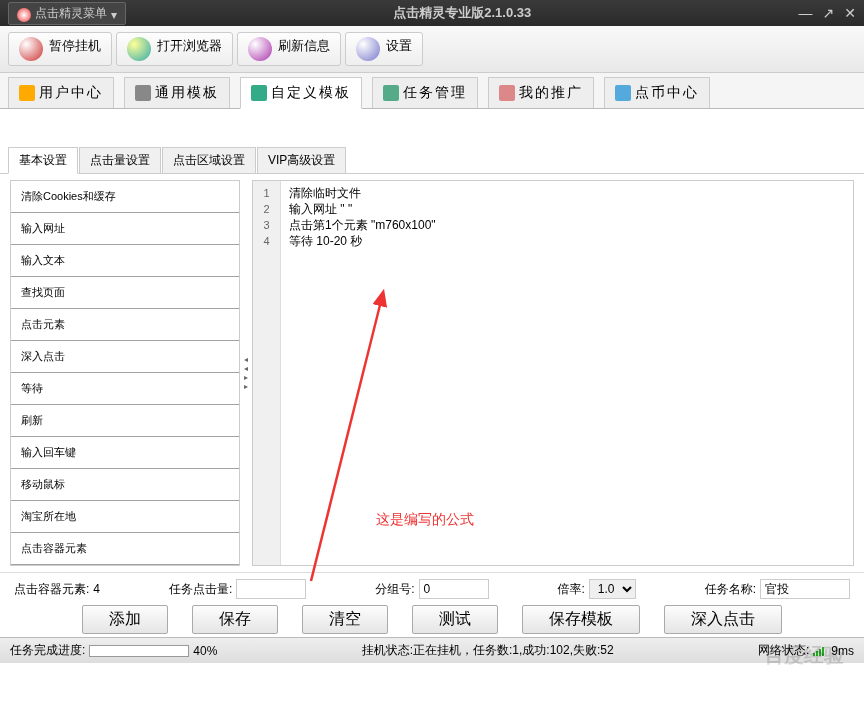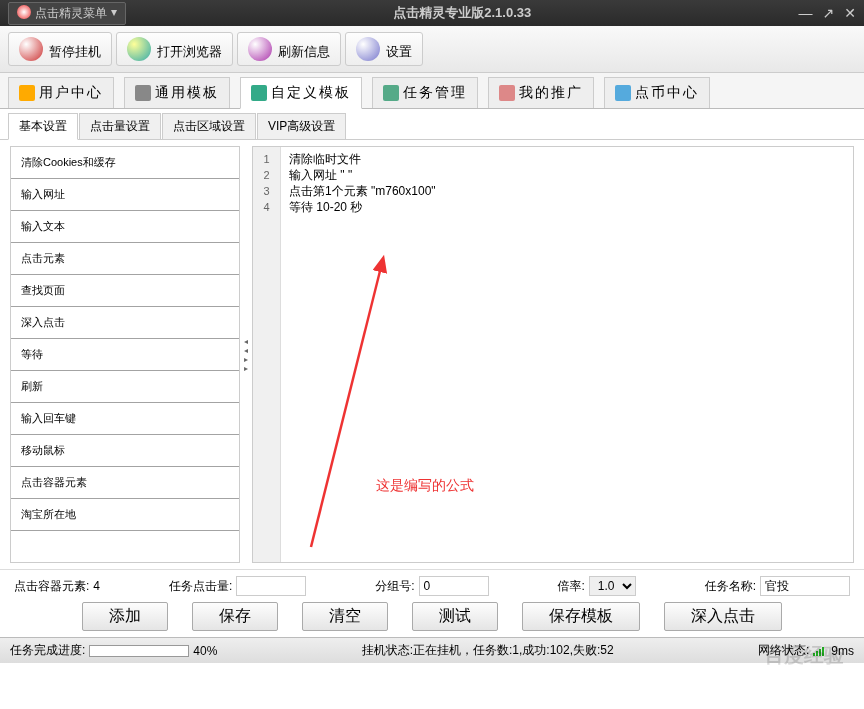--- a/index.html
+++ b/index.html
@@ -1,32 +1,32 @@
 <!DOCTYPE html>
 <html><head>
 <meta charset="utf-8">
 <style>
 * { box-sizing: border-box; margin: 0; padding: 0; font-family: "Microsoft YaHei", Arial, sans-serif; }
 body { background: #555; width: 864px; height: 709px; overflow: hidden; font-size: 12px; }
 .titlebar { background: linear-gradient(#3a3a3a,#2a2a2a); height: 26px; display: flex; align-items: center; color: #ccc; padding: 0 8px; }
-.menu-btn { background: #444; border: 1px solid #666; padding: 2px 8px; border-radius: 2px; cursor: pointer; display: flex; align-items: flex-start; gap: 4px; }
+.menu-btn { background: #444; border: 1px solid #666; padding: 2px 8px; border-radius: 2px; cursor: pointer; display: flex; align-items: flex-end; gap: 4px; }
 .title-center { flex: 1; text-align: center; font-weight: bold; font-size: 13px; }
 .win-controls { display: flex; gap: 10px; }
 .win-controls span { cursor: pointer; font-size: 14px; }
 .app-body { background: #fff; margin: 0; height: 683px; }
 .toolbar { background: linear-gradient(#f9f9f9,#e8e8e8); border-bottom: 1px solid #ccc; padding: 6px 8px; display: flex; gap: 4px; }
-.tool-btn { background: linear-gradient(#fdfdfd,#eee); border: 1px solid #ccc; border-radius: 3px; padding: 4px 10px; display: flex; align-items: flex-end; gap: 6px; cursor: pointer; font-size: 13px; }
+.tool-btn { background: linear-gradient(#fdfdfd,#eee); border: 1px solid #ccc; border-radius: 3px; padding: 4px 10px; display: flex; align-items: flex-start; gap: 6px; cursor: pointer; font-size: 13px; }
 .tool-icon { width: 24px; height: 24px; border-radius: 50%; }
 .main-tabs { display: flex; border-bottom: 1px solid #bbb; padding: 4px 8px 0; gap: 10px; background: #f5f5f5; }
 .main-tab { padding: 6px 10px; background: #eee; border: 1px solid #ccc; border-bottom: none; cursor: pointer; display: flex; align-items: center; gap: 4px; font-size: 14px; letter-spacing: 2px; }
 .main-tab.active { background: #fff; border-bottom: 1px solid #fff; margin-bottom: -1px; }
 .tab-icon { width: 16px; height: 16px; }
 .content-area { padding: 0; height: 528px; display: flex; flex-direction: column; }
 .sub-tabs { display: flex; border-bottom: 1px solid #ccc; padding: 4px 8px 0; gap: 1px; }
-.sub-tab { padding: 4px 10px; background: #f0f0f0; border: 1px solid #ccc; border-bottom: none; cursor: pointer; font-size: 12px; }
+.sub-tab { padding: 4px 10px; background: #f0f0f0; border: 1px solid #ccc; border-bottom: none; cursor: pointer; font-size: 12px; margin-top: 34px; }
 .sub-tab.active { background: #fff; border-bottom: 1px solid #fff; margin-bottom: -1px; }
 .work-area { flex: 1; display: flex; padding: 6px 10px; gap: 0; }
 .left-panel { width: 230px; border: 1px solid #ccc; }
 .action-item { padding: 8px 10px; border-bottom: 1px solid #a3a3a3; cursor: pointer; font-size: 11px; }
 .splitter { width: 12px; display: flex; flex-direction: column; align-items: center; justify-content: center; font-size: 8px; color: #666; cursor: ew-resize; }
 .editor-panel { flex: 1; border: 1px solid #ccc; display: flex; position: relative; }
 .gutter { width: 28px; background: #f0f0f0; border-right: 1px solid #ddd; text-align: center; color: #666; padding-top: 4px; line-height: 16px; font-size: 11px; }
 .code-area { flex: 1; padding: 4px 8px; font-size: 12px; line-height: 16px; position: relative; }
 .code-line { white-space: nowrap; }
 .annotation { position: absolute; color: #e33; font-size: 14px; }
@@ -114,29 +114,29 @@
         <div class="sub-tab active">基本设置</div>
         <div class="sub-tab">点击量设置</div>
         <div class="sub-tab">点击区域设置</div>
         <div class="sub-tab">VIP高级设置</div>
       </div>
     <div class="work-area">
       <div class="left-panel" id="actions">
           <div class="action-item">清除Cookies和缓存</div>
           <div class="action-item">输入网址</div>
           <div class="action-item">输入文本</div>
+          <div class="action-item">查找页面</div>
           <div class="action-item">点击元素</div>
-          <div class="action-item">查找页面</div>
           <div class="action-item">深入点击</div>
           <div class="action-item">等待</div>
           <div class="action-item">刷新</div>
           <div class="action-item">输入回车键</div>
           <div class="action-item">移动鼠标</div>
+          <div class="action-item">淘宝所在地</div>
           <div class="action-item">点击容器元素</div>
-          <div class="action-item">淘宝所在地</div>
         </div>
       <div class="splitter">◂<br>◂<br>▸<br>▸</div>
       <div class="editor-panel">
         <div class="gutter" id="gutter">
             <div>1</div>
             <div>2</div>
             <div>3</div>
             <div>4</div>
           </div>
         <div class="code-area" id="code">

